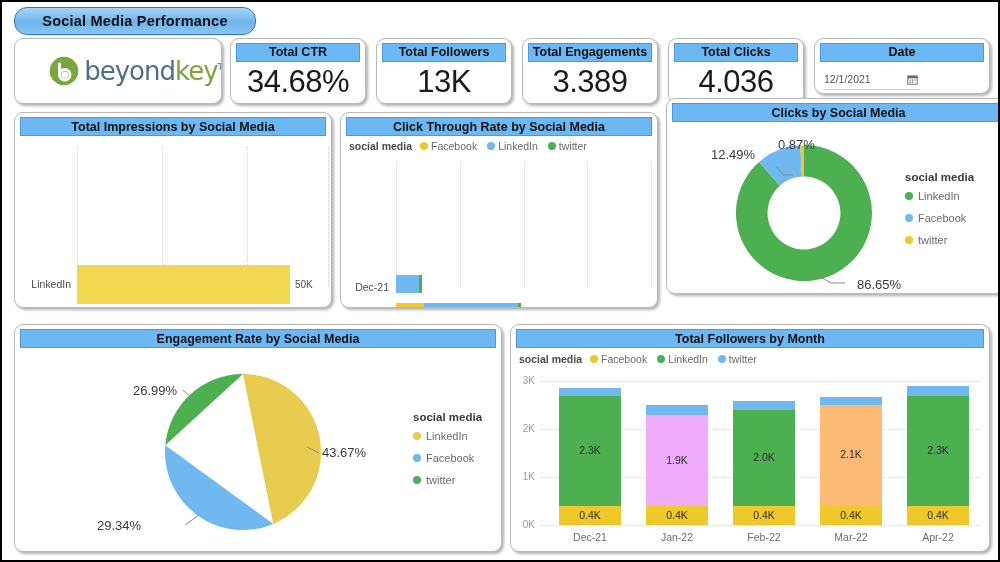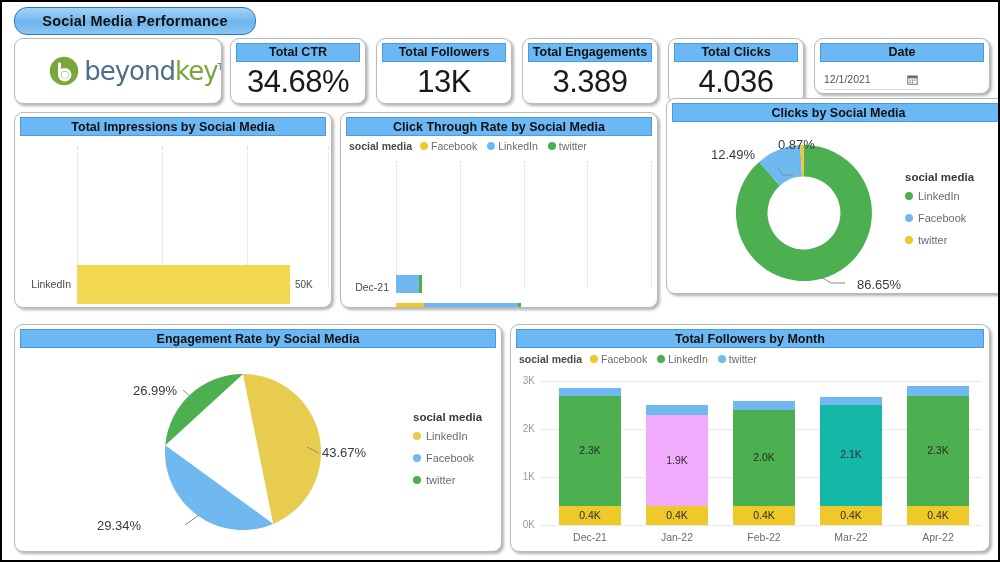--- a/index.html
+++ b/index.html
@@ -323,21 +323,21 @@
       <div class="vseg-label" style="top:3px;">0.4K</div>
     </div>
     <div class="vbar" style="left:222px;top:85px;width:62px;height:96px;background:#4caf50;">
       <div class="vseg-label" style="top:41px;">2.0K</div>
     </div>
     <div class="vbar" style="left:222px;top:76px;width:62px;height:9px;background:#6fb8f0;"></div>
 
     <div class="vbar" style="left:309px;top:181px;width:62px;height:19px;background:#efc829;">
       <div class="vseg-label" style="top:3px;">0.4K</div>
     </div>
-    <div class="vbar" style="left:309px;top:80px;width:62px;height:101px;background:#14b8a6;">
+    <div class="vbar" style="left:309px;top:80px;width:62px;height:101px;background:#fdba74;">
       <div class="vseg-label" style="top:43px;">2.1K</div>
     </div>
     <div class="vbar" style="left:309px;top:72px;width:62px;height:8px;background:#6fb8f0;"></div>
 
     <div class="vbar" style="left:396px;top:181px;width:62px;height:19px;background:#efc829;">
       <div class="vseg-label" style="top:3px;">0.4K</div>
     </div>
     <div class="vbar" style="left:396px;top:71px;width:62px;height:110px;background:#4caf50;">
       <div class="vseg-label" style="top:48px;">2.3K</div>
     </div>

